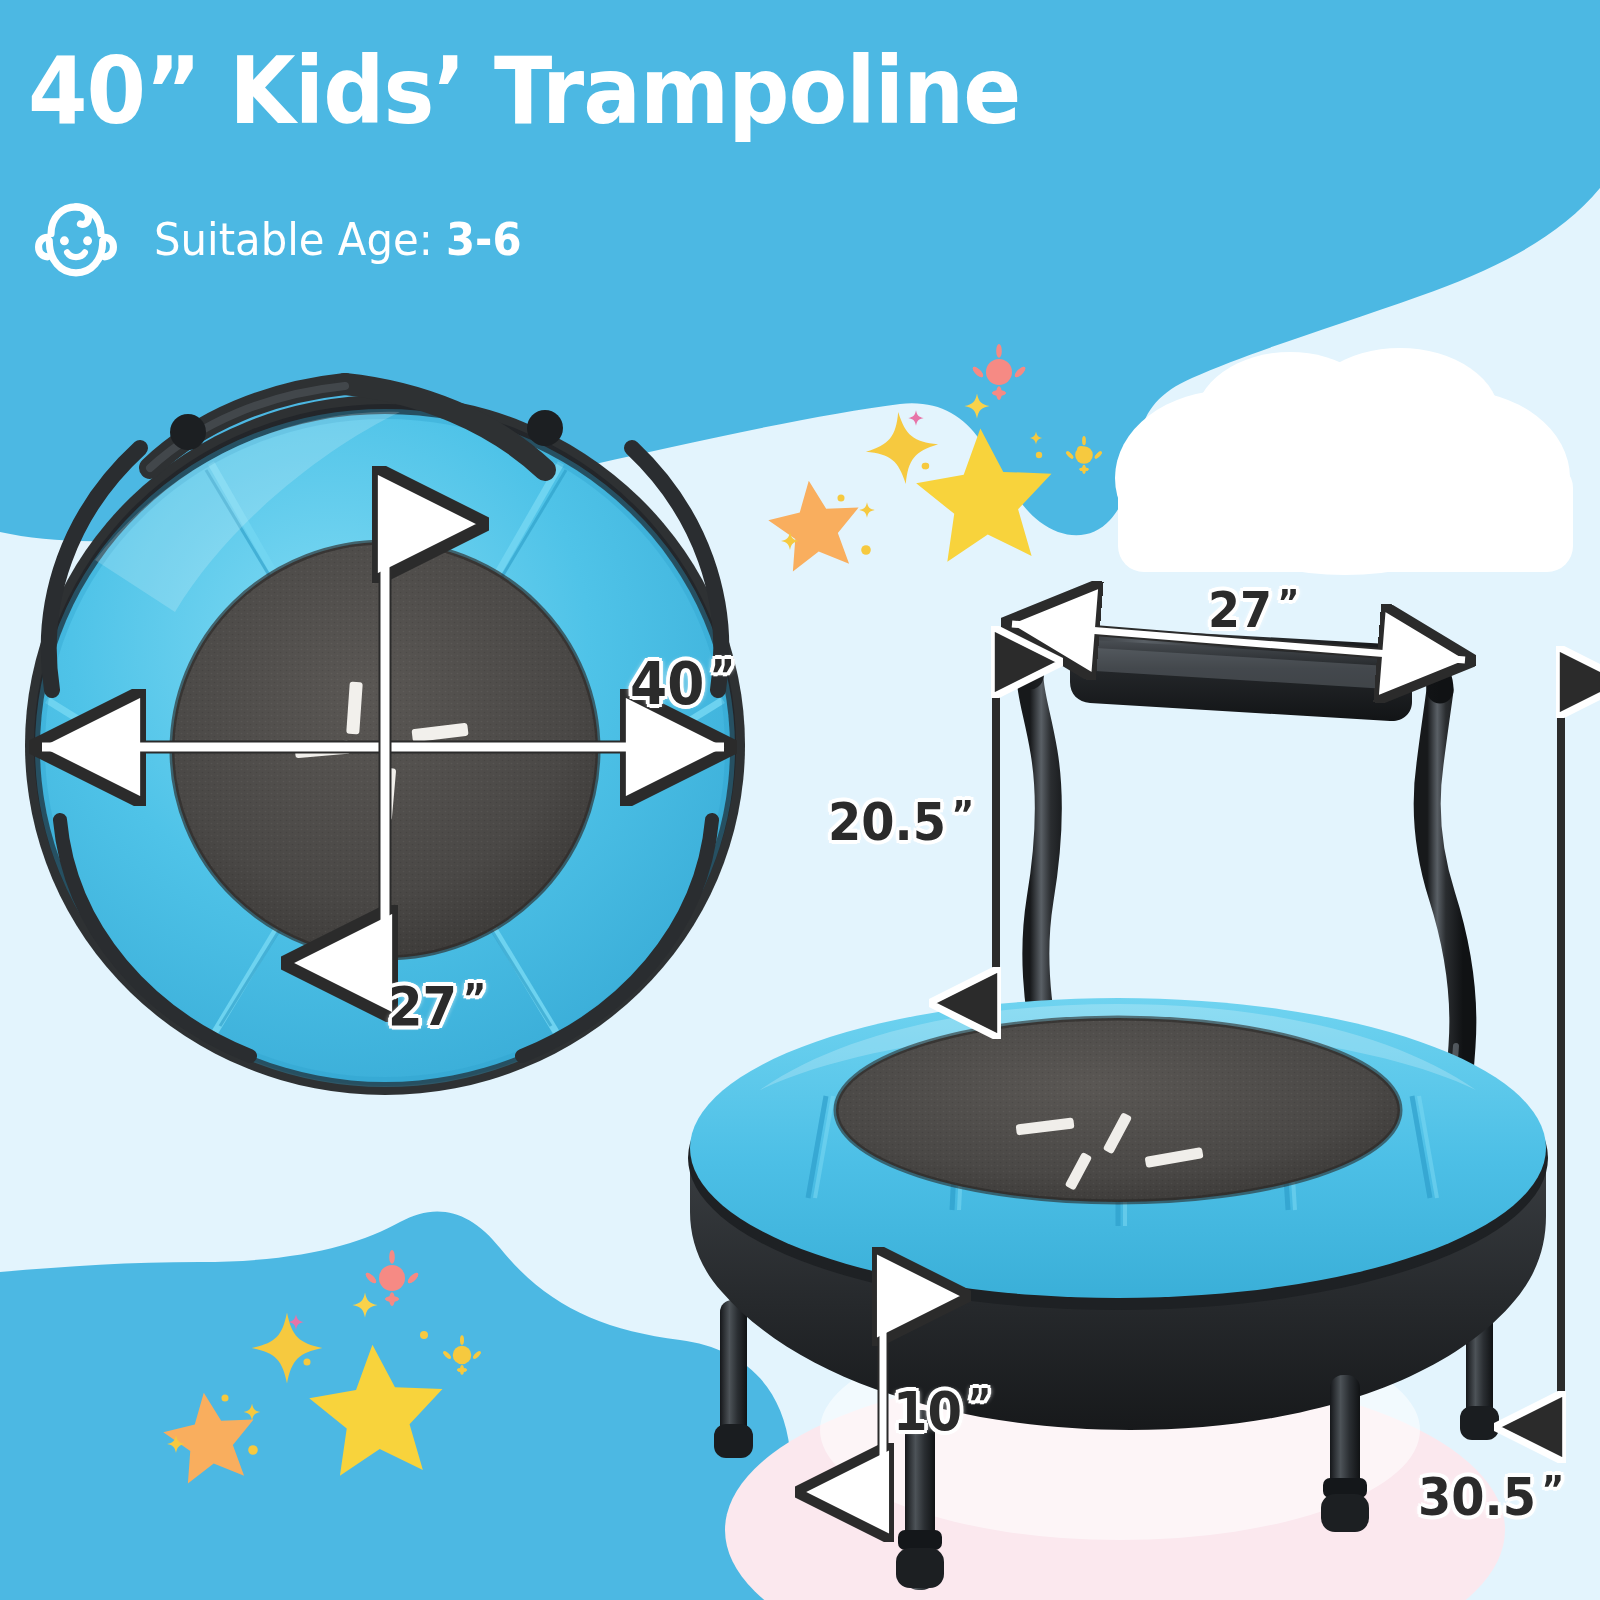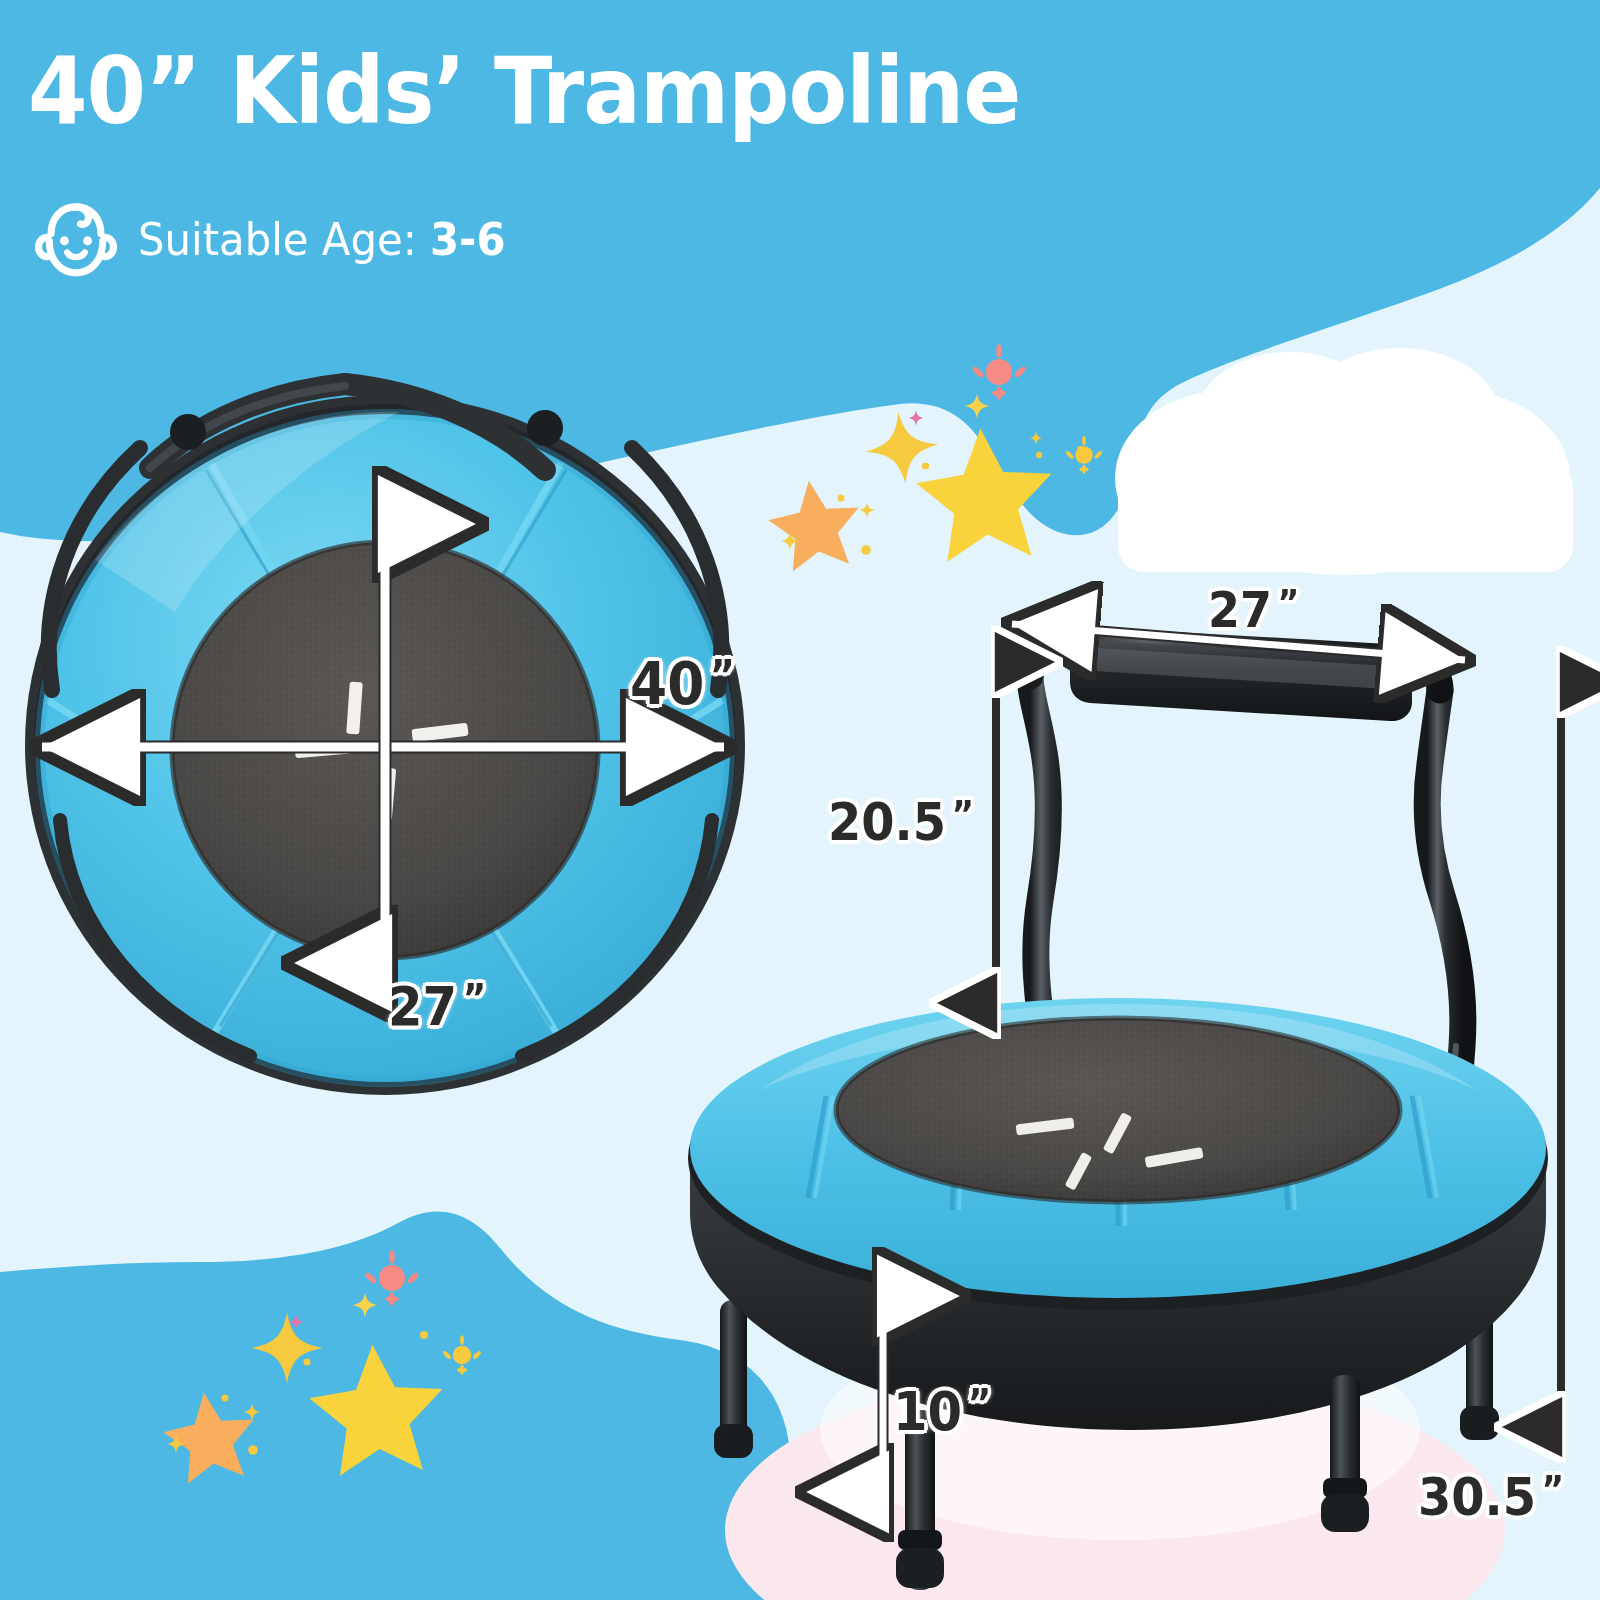--- a/index.html
+++ b/index.html
@@ -27,21 +27,21 @@
     letter-spacing:-1px;
     transform:scaleX(0.93);
     transform-origin:left top;
     white-space:nowrap;
   }
   .spec-row{
     position:absolute;left:30px;top:186px;
     display:flex;align-items:center;gap:0;
     white-space:nowrap;
   }
-  .spec-item{display:flex;align-items:center;}
+  .spec-item{display:flex;align-items:center;gap:16px;}
   .spec-text{
     font-family:"DejaVu Sans", sans-serif;
     font-size:44px;font-weight:400;color:#fff;
     transform:scaleX(0.95);transform-origin:left center;
     white-space:nowrap;
   }
   .spec-text b{font-weight:700;}
   .spec-gap{width:84px;}
   .icon-baby{width:92px;height:82px;margin-right:16px;flex:0 0 auto;}
   .icon-weight{width:80px;height:84px;margin-right:14px;flex:0 0 auto;}

